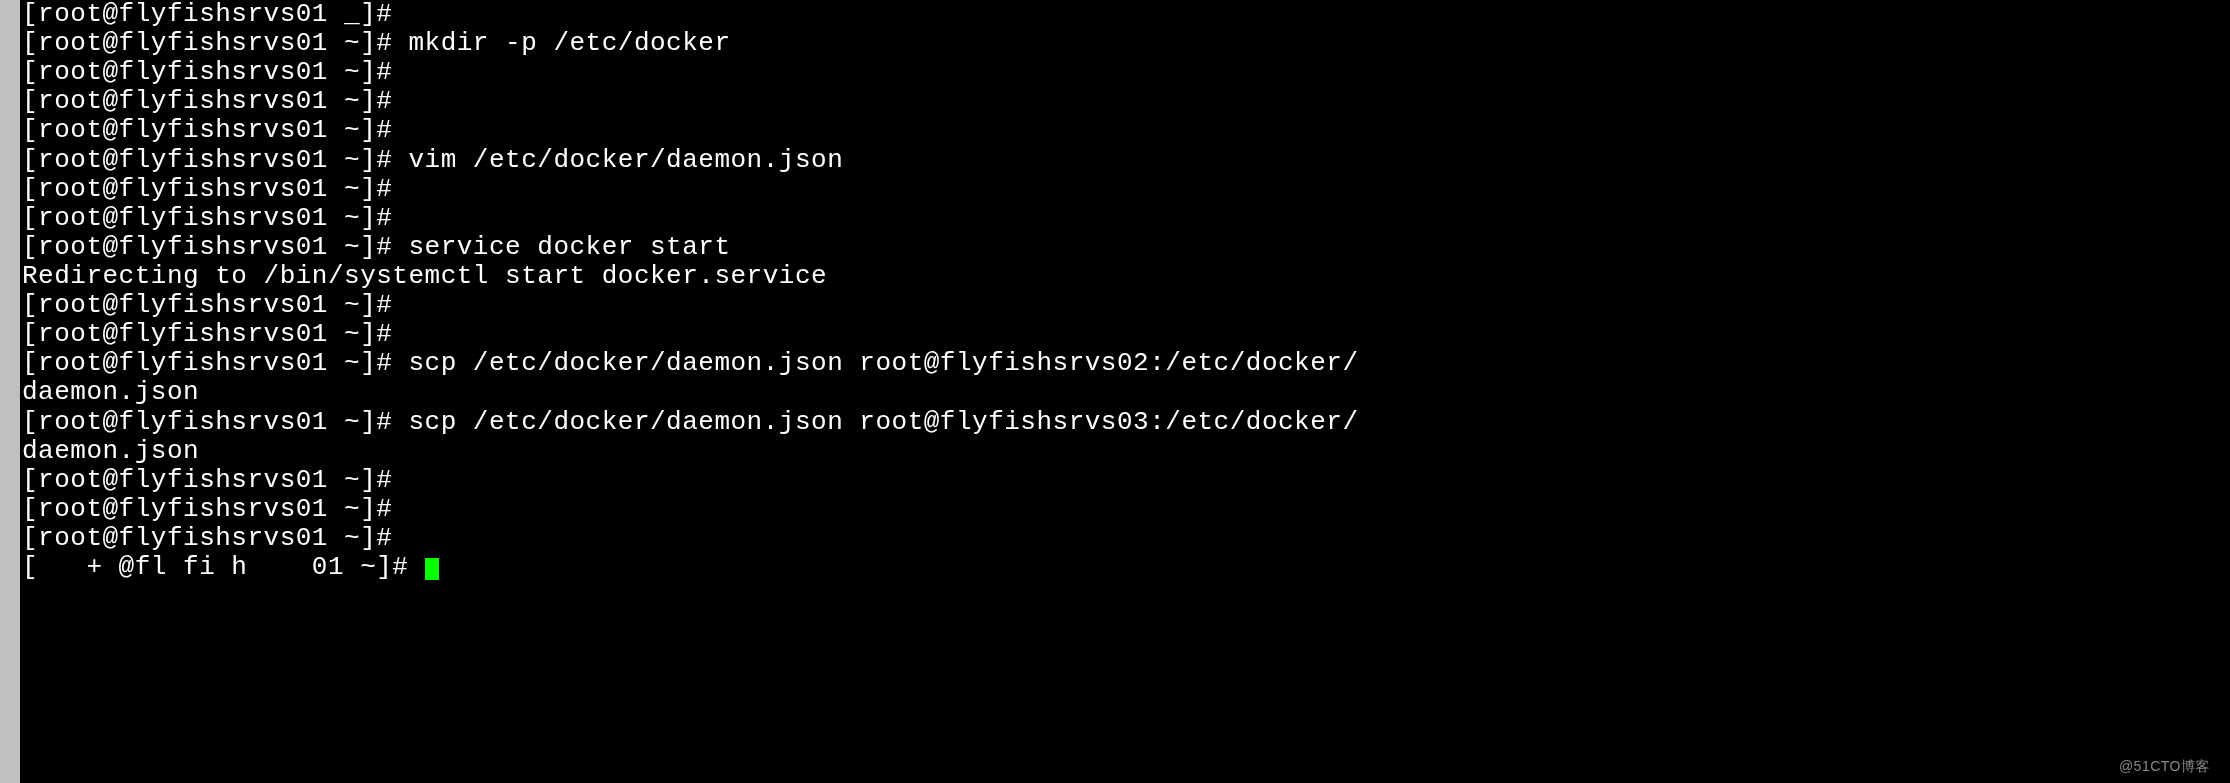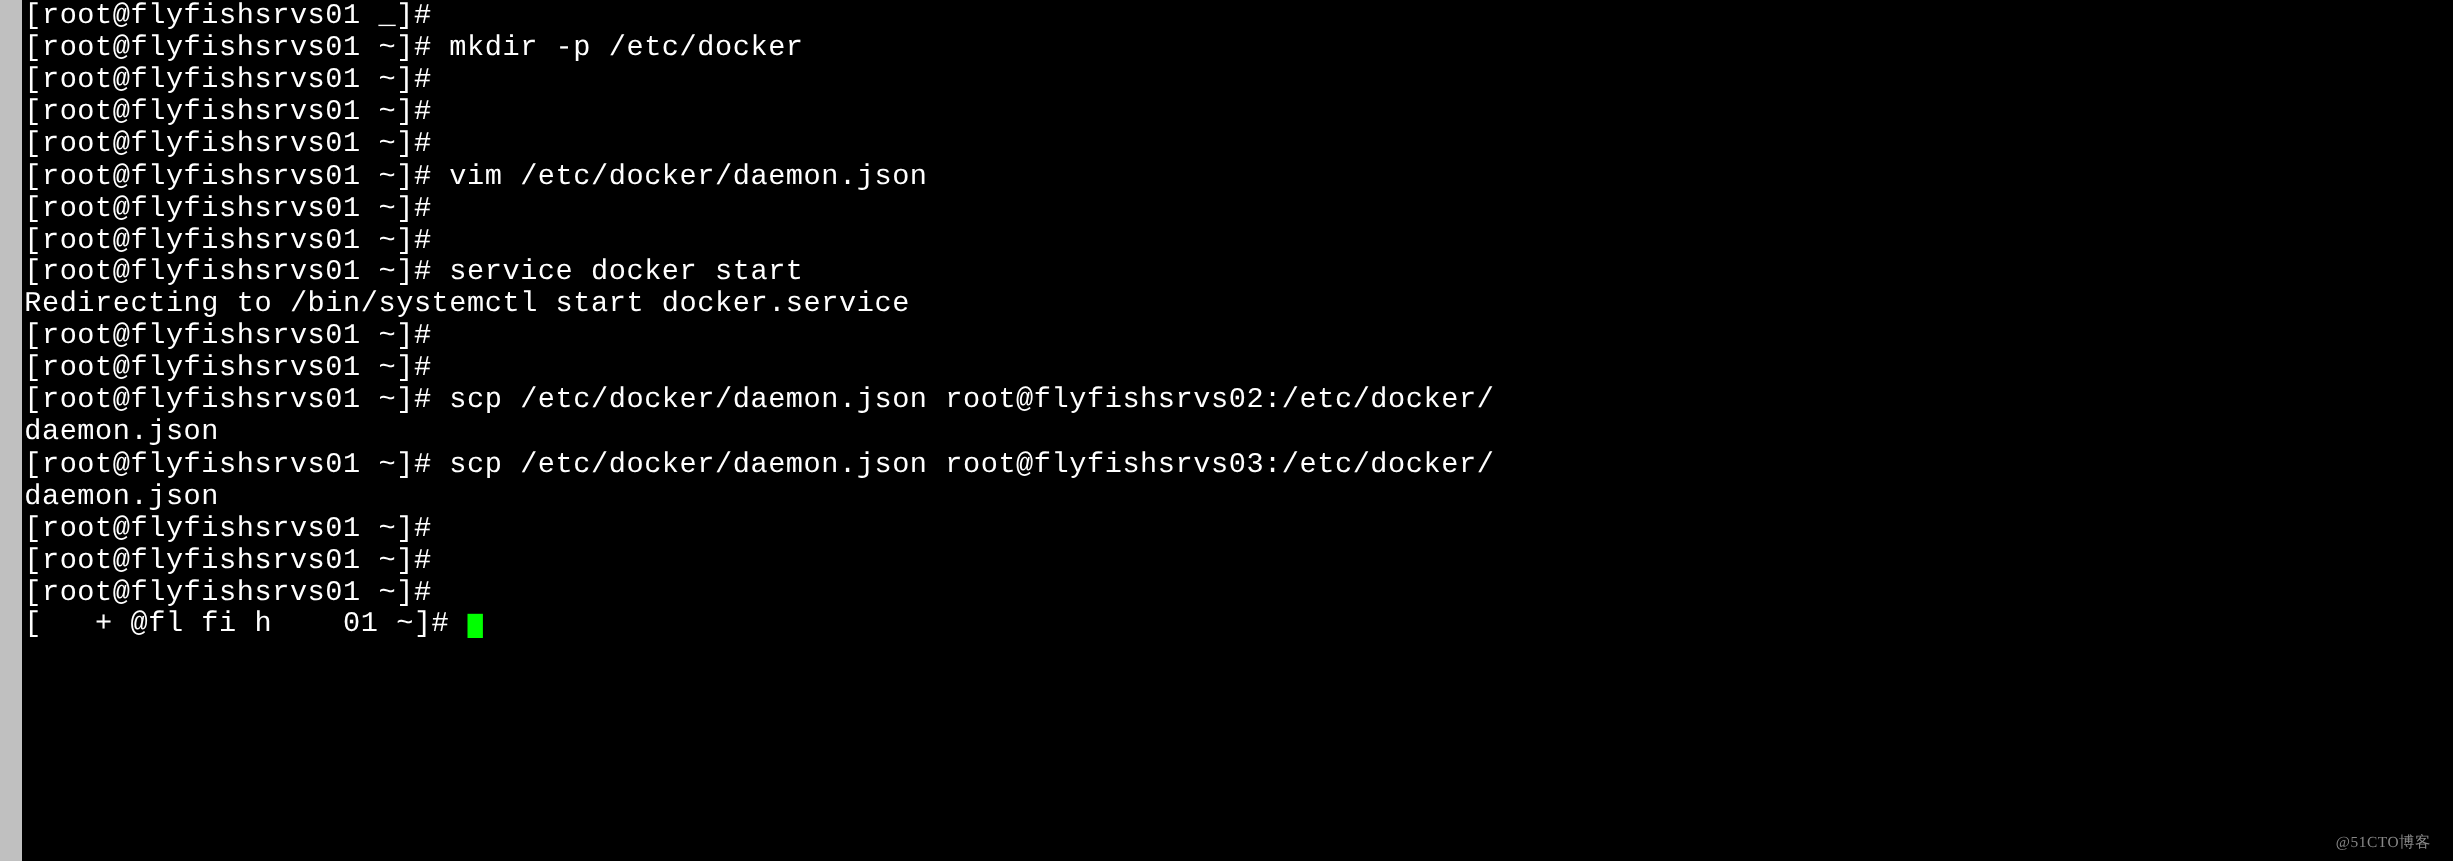--- a/index.html
+++ b/index.html
@@ -45,21 +45,21 @@
       height: 22px;
       vertical-align: text-bottom;
       margin-bottom: 2px;
     }
     .watermark {
       position: absolute;
       bottom: 8px;
       right: 20px;
       color: #888888;
       font-size: 14px;
-      font-family: Liberation Serif, serif;
+      font-family: Liberation Sans, sans-serif;
     }
   </style>
 </head>
 <body>
 
 <div class="terminal-container">
   <div class="scrollbar"></div>
   <div class="terminal-output"><span class="terminal-line">[root@flyfishsrvs01 _]# </span><span class="terminal-line">[root@flyfishsrvs01 ~]# mkdir -p /etc/docker</span><span class="terminal-line">[root@flyfishsrvs01 ~]# </span><span class="terminal-line">[root@flyfishsrvs01 ~]# </span><span class="terminal-line">[root@flyfishsrvs01 ~]# </span><span class="terminal-line">[root@flyfishsrvs01 ~]# vim /etc/docker/daemon.json</span><span class="terminal-line">[root@flyfishsrvs01 ~]# </span><span class="terminal-line">[root@flyfishsrvs01 ~]# </span><span class="terminal-line">[root@flyfishsrvs01 ~]# service docker start</span><span class="terminal-line">Redirecting to /bin/systemctl start docker.service</span><span class="terminal-line">[root@flyfishsrvs01 ~]# </span><span class="terminal-line">[root@flyfishsrvs01 ~]# </span><span class="terminal-line">[root@flyfishsrvs01 ~]# scp /etc/docker/daemon.json root@flyfishsrvs02:/etc/docker/</span><span class="terminal-line">daemon.json</span><span class="terminal-line">[root@flyfishsrvs01 ~]# scp /etc/docker/daemon.json root@flyfishsrvs03:/etc/docker/</span><span class="terminal-line">daemon.json</span><span class="terminal-line">[root@flyfishsrvs01 ~]# </span><span class="terminal-line">[root@flyfishsrvs01 ~]# </span><span class="terminal-line">[root@flyfishsrvs01 ~]# </span><span class="terminal-line"><span>[   + @fl fi h    01 ~]# </span><span class="cursor"></span></span></div>
 </div>
 

